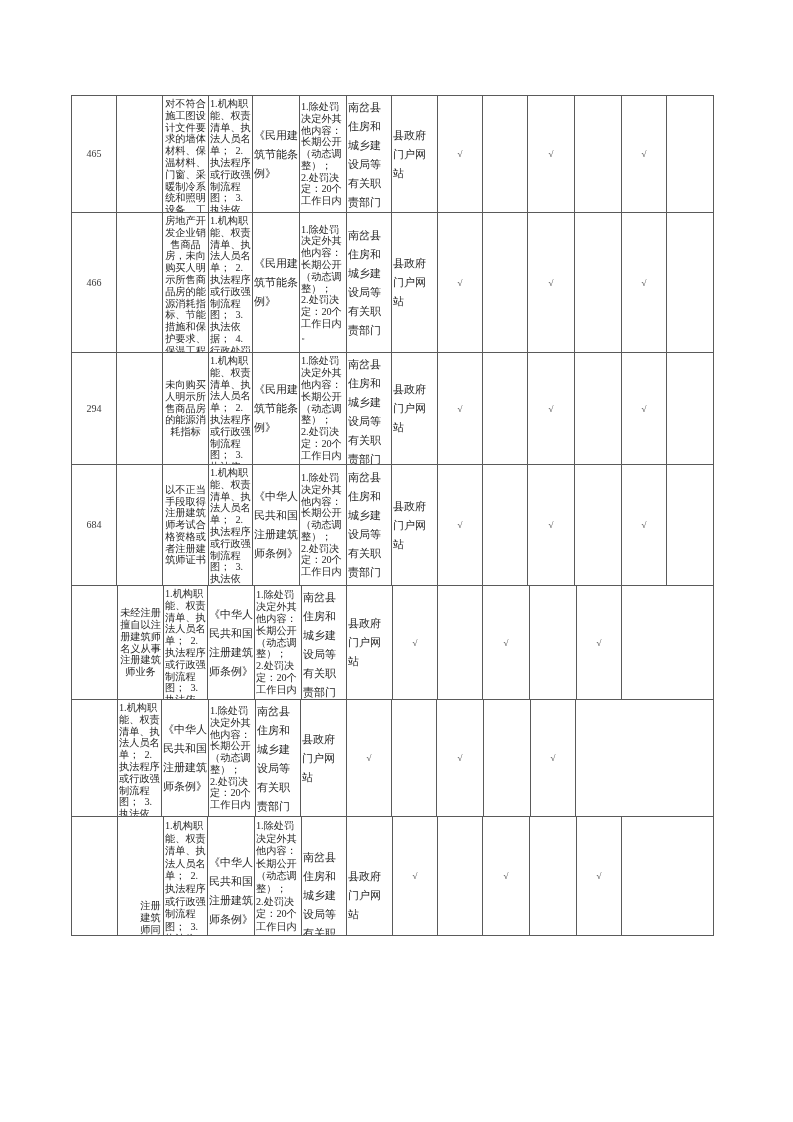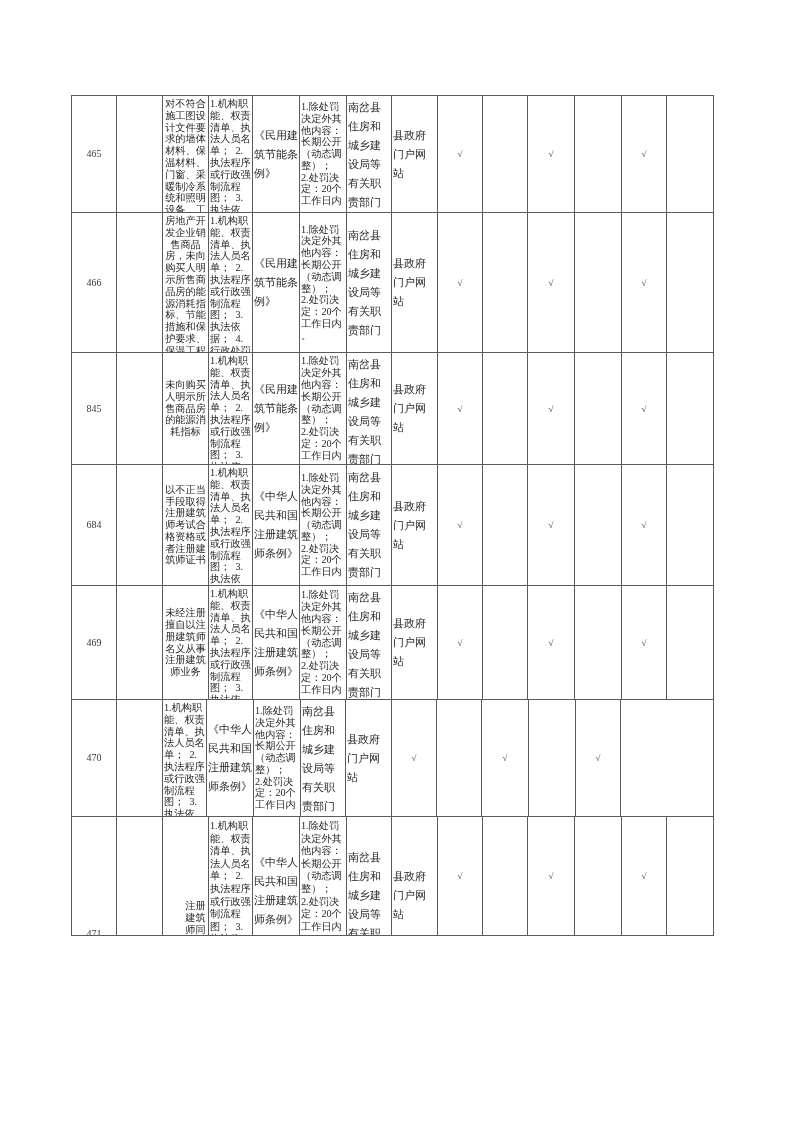--- a/index.html
+++ b/index.html
@@ -128,21 +128,21 @@
       </div>
     <div class="cell c11"></div>
     <div class="cell c12 chk">
         <div class="inner t-center check">√</div>
       </div>
     <div class="cell c13"></div>
   </div>
 
   <div class="row r2">
     <div class="cell c0">
-        <div class="inner t-center num">845</div>
+        <div class="inner t-center num">294</div>
       </div>
     <div class="cell c1"></div>
     <div class="cell c2">
         <div class="inner t-center dense">未向购买人明示所售商品房的能源消耗指标</div>
       </div>
     <div class="cell c3">
         <div class="inner t-left dense prewrap">1.机构职能、权责清单、执法人员名单；  2.执法程序或行政强制流程图；  3.执法依据；  4.行政处罚</div>
       </div>
     <div class="cell c4">
         <div class="inner t-left roomy">《民用建筑节能条例》</div>
@@ -203,23 +203,20 @@
         <div class="inner t-center check">√</div>
       </div>
     <div class="cell c11"></div>
     <div class="cell c12 chk">
         <div class="inner t-center check">√</div>
       </div>
     <div class="cell c13"></div>
   </div>
 
   <div class="row r4">
-    <div class="cell c0">
-        <div class="inner t-center num">469</div>
-      </div>
     <div class="cell c1"></div>
     <div class="cell c2">
         <div class="inner t-center dense">未经注册擅自以注册建筑师名义从事注册建筑师业务</div>
       </div>
     <div class="cell c3">
         <div class="inner t-left dense prewrap">1.机构职能、权责清单、执法人员名单；  2.执法程序或行政强制流程图；  3.执法依据；  4.行政处罚</div>
       </div>
     <div class="cell c4">
         <div class="inner t-left roomy">《中华人民共和国注册建筑师条例》</div>
       </div>
@@ -241,23 +238,20 @@
         <div class="inner t-center check">√</div>
       </div>
     <div class="cell c11"></div>
     <div class="cell c12 chk">
         <div class="inner t-center check">√</div>
       </div>
     <div class="cell c13"></div>
   </div>
 
   <div class="row r5">
-    <div class="cell c0">
-        <div class="inner t-center num">470</div>
-      </div>
     <div class="cell c1"></div>
     <div class="cell c3">
         <div class="inner t-left dense prewrap">1.机构职能、权责清单、执法人员名单；  2.执法程序或行政强制流程图；  3.执法依据；  4.行政处罚</div>
       </div>
     <div class="cell c4">
         <div class="inner t-left roomy">《中华人民共和国注册建筑师条例》</div>
       </div>
     <div class="cell c5">
         <div class="inner t-left dense preline">1.除处罚决定外其他内容：长期公开（动态调整）；
 2.处罚决定：20个工作日内</div>
@@ -276,23 +270,20 @@
         <div class="inner t-center check">√</div>
       </div>
     <div class="cell c11"></div>
     <div class="cell c12 chk">
         <div class="inner t-center check">√</div>
       </div>
     <div class="cell c13"></div>
   </div>
 
   <div class="row r6">
-    <div class="cell c0">
-        <div class="inner t-center num">471</div>
-      </div>
     <div class="cell c1"></div>
     <div class="cell c2">
         <div class="inner t-center dense">注册建筑师同时受聘于二个</div>
       </div>
     <div class="cell c3">
         <div class="inner t-left dense prewrap">1.机构职能、权责清单、执法人员名单；  2.执法程序或行政强制流程图；  3.执法依据；  4.行政处罚</div>
       </div>
     <div class="cell c4">
         <div class="inner t-left roomy">《中华人民共和国注册建筑师条例》</div>
       </div>

